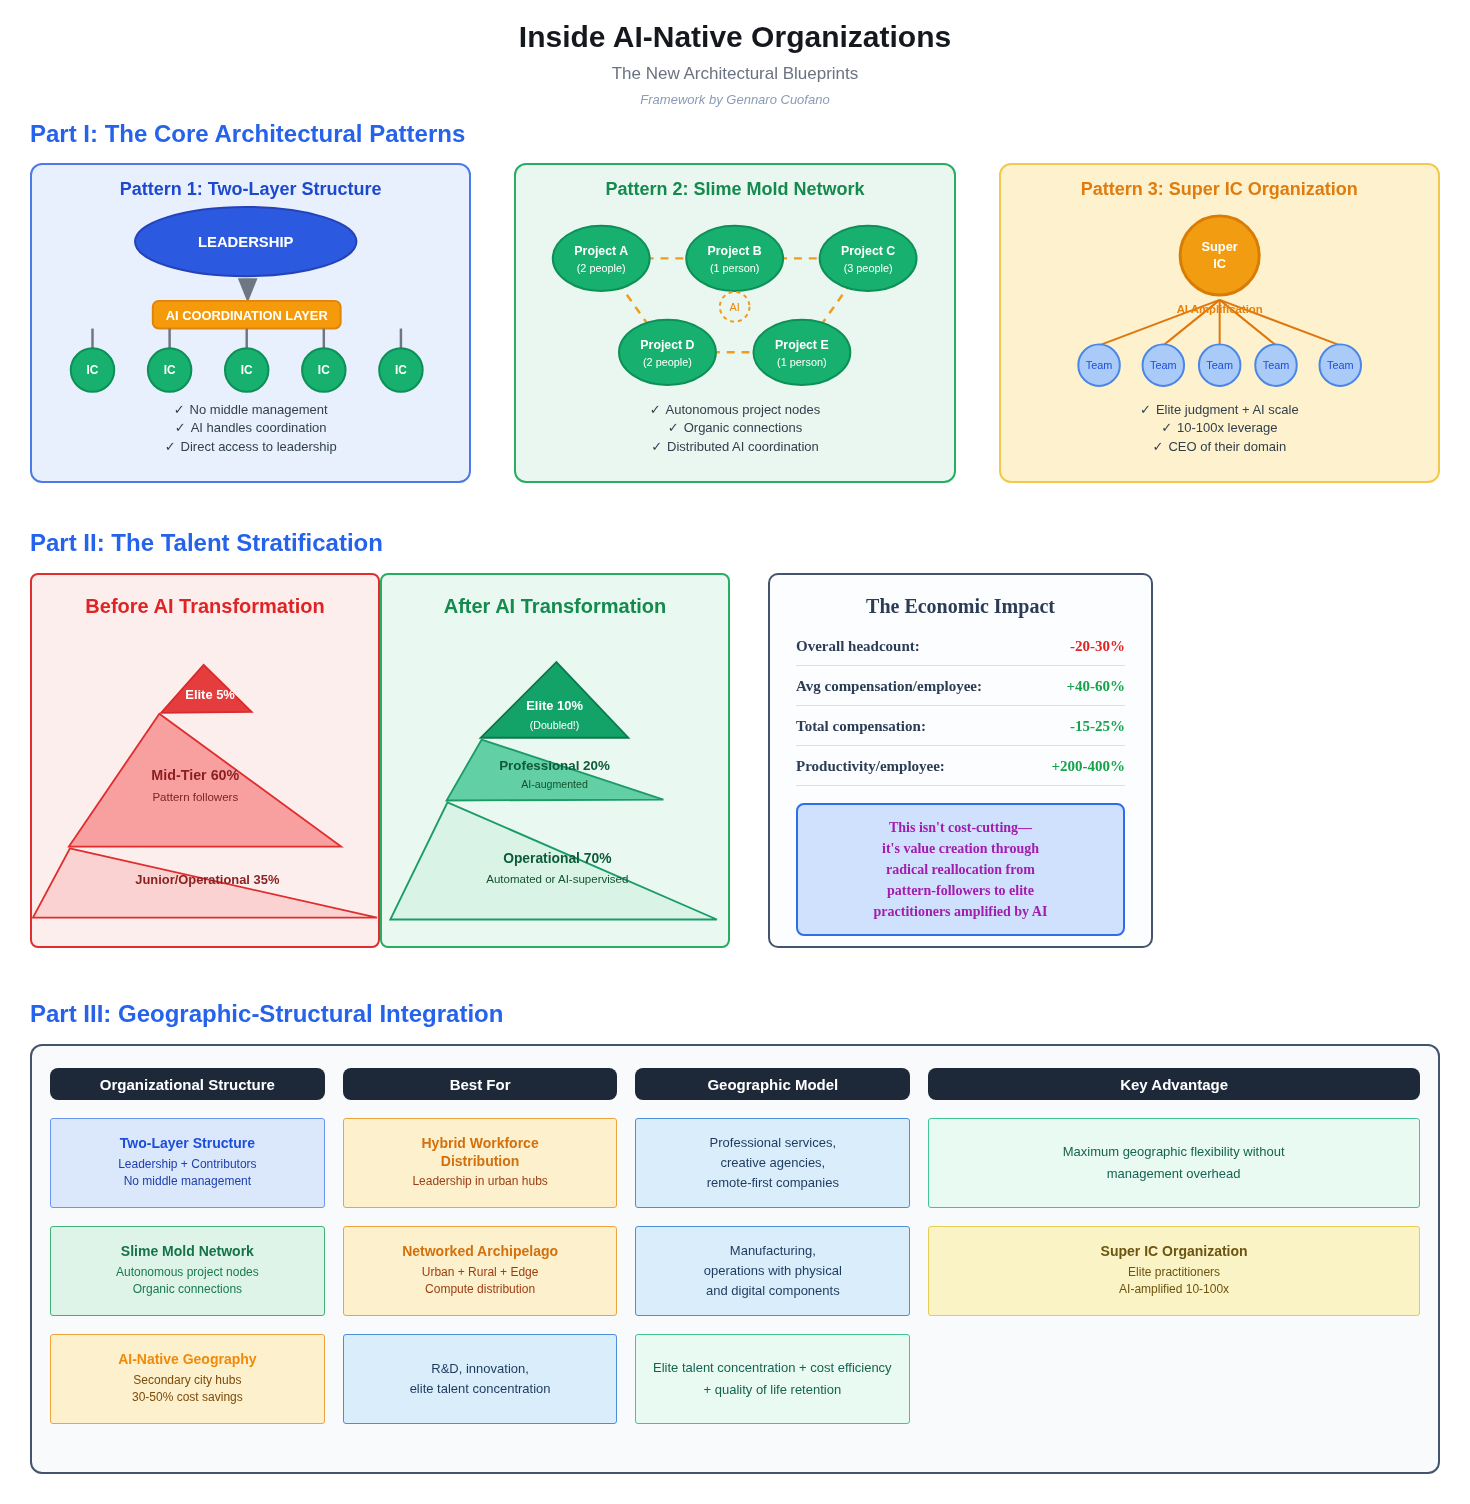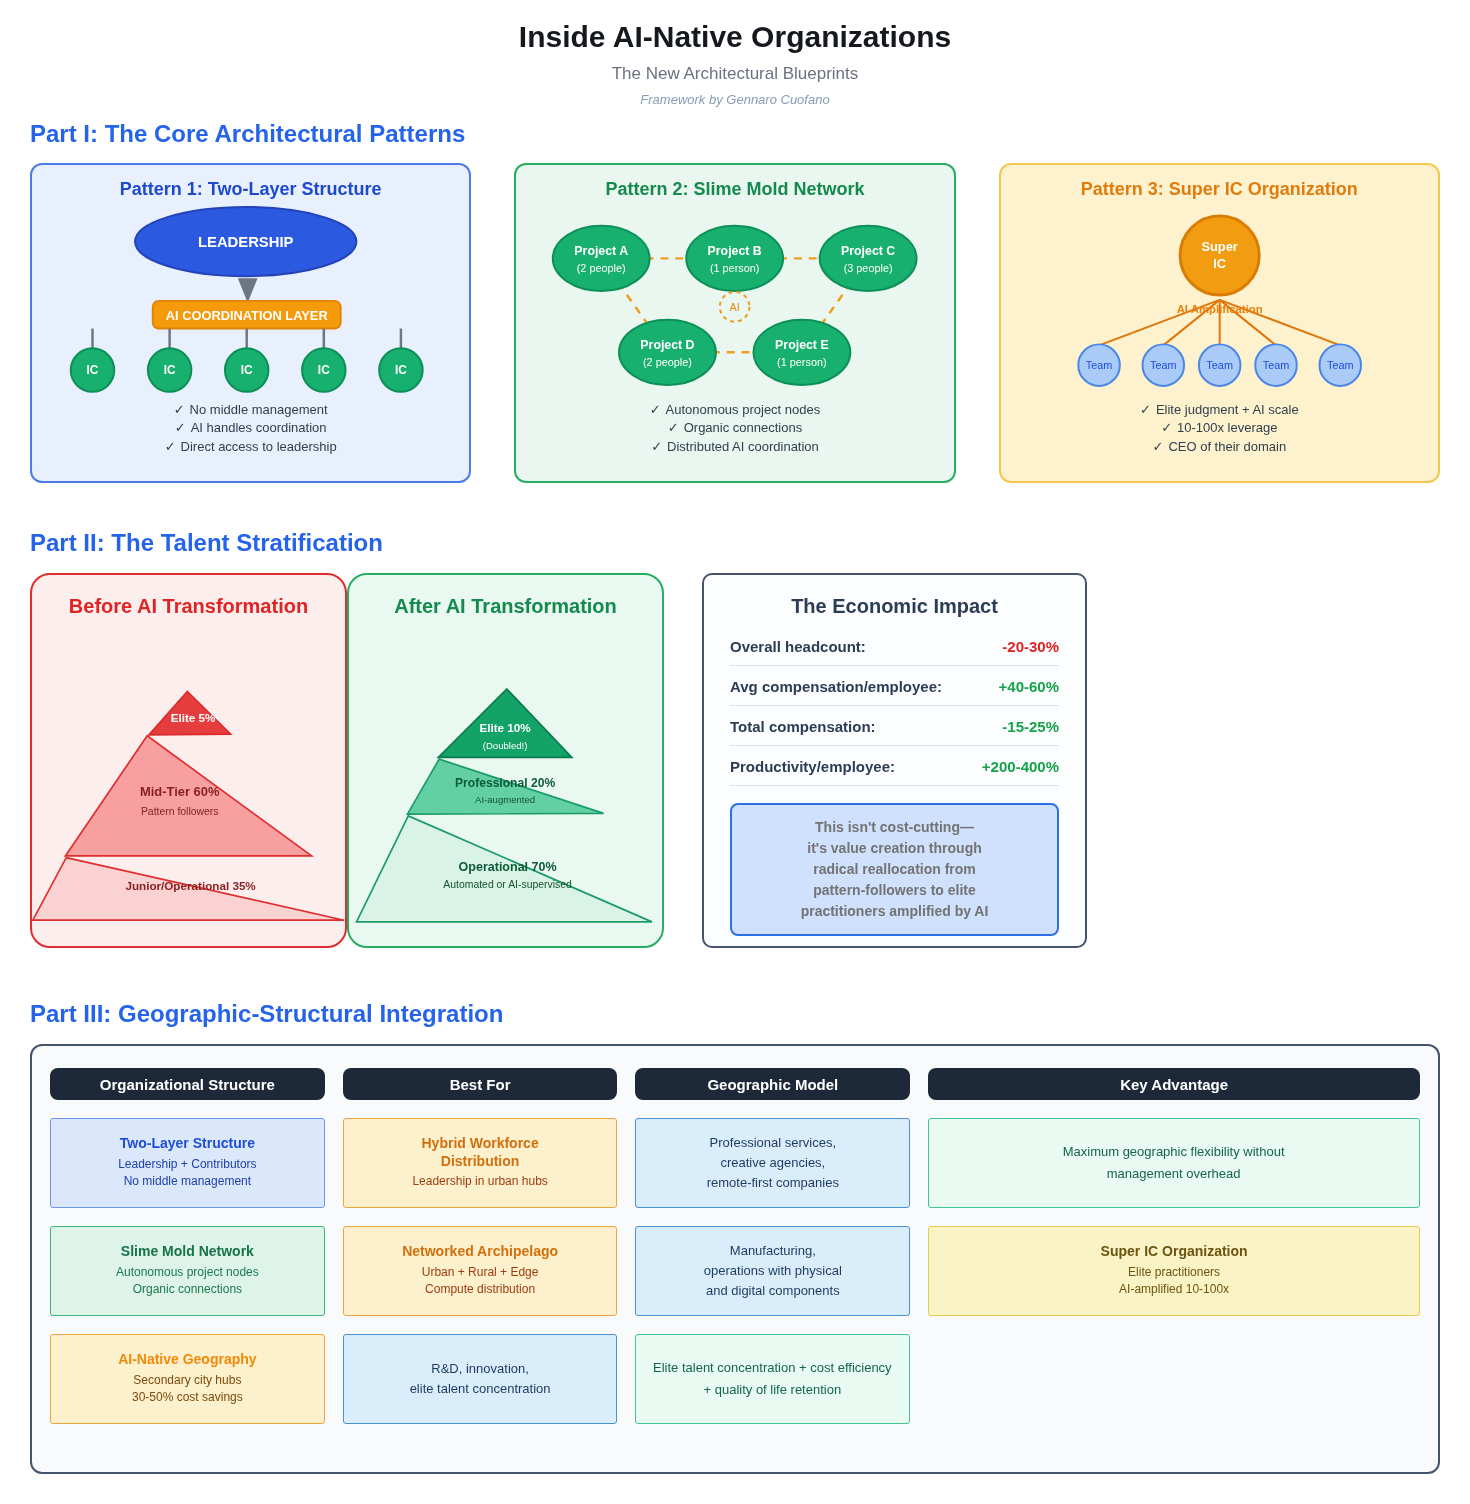--- a/index.html
+++ b/index.html
@@ -32,37 +32,37 @@
   .pcard-title { text-align:center; font-size:18px; font-weight:bold; }
   .pcard-1 .pcard-title { color:#1d49cf; }
   .pcard-2 .pcard-title { color:#148a4e; }
   .pcard-3 .pcard-title { color:#e07c0e; }
   .pcard svg.diagram { display:block; width:100%; height:auto; margin-top:4px; }
   .checks { margin-top:4px; text-align:center; font-size:13px; color:#32404e; line-height:1.42; }
   .check-row .chk { margin-right:5px; }
 
   
   .strat-row { display:flex; margin:16px 30px 0; align-items:stretch; }
-  .tcard { width:317px; height:375px; border-radius:20px; border:2px solid; position:relative; overflow:hidden; flex:none; }
+  .tcard { width:350px; height:375px; border-radius:8px; border:2px solid; position:relative; overflow:hidden; flex:none; }
   .tcard-before { background:#fdeeee; border-color:#e02d2d; }
   .tcard-after  { background:#e9f8f0; border-color:#27ae60; }
   .tcard-title { text-align:center; font-size:20px; font-weight:bold; margin-top:20px; }
   .tcard-before .tcard-title { color:#e02424; }
   .tcard-after  .tcard-title { color:#148a4e; }
   .tcard svg.pyr { position:absolute; left:0; bottom:0; width:100%; height:auto; }
 
   .arrow-wrap { flex:1; display:flex; align-items:center; justify-content:center; }
   .arrow-wrap svg { display:block; }
 
-  .ecard { width:385px; height:375px; flex:none; background:#fbfdff; border:2px solid #44546e; border-radius:10px; padding:20px 26px 18px; }
+  .ecard { width:385px; height:375px; flex:none; background:#fbfdff; border:2px solid #44546e; border-radius:10px; padding:20px 26px 18px;font-family:Liberation Serif, serif; }
   .ecard-title { text-align:center; font-size:20px; font-weight:bold; color:#2d3c55; margin-bottom:8px; }
   .erow { display:flex; justify-content:space-between; align-items:baseline; padding:12px 0 10px; border-bottom:1px solid #d9e0e8; }
   .erow .elabel { font-size:15px; font-weight:bold; color:#2d3c55; }
   .erow .evalue { font-size:15px; font-weight:bold; }
-  .callout { margin-top:17px; background:#cfe1fc; border:2px solid #2e6ee8; border-radius:8px; padding:12px 22px; text-align:center; font-size:14px; font-weight:bold; color:#737373; line-height:1.5; white-space:pre-line; }
+  .callout { margin-top:17px; background:#cfe1fc; border:2px solid #2e6ee8; border-radius:8px; padding:12px 22px; text-align:center; font-size:14px; font-weight:bold; color:#a21caf; line-height:1.5; white-space:pre-line; }
 
   
   .tbl { margin:16px 30px 0; background:#f8fafc; border:2px solid #44546e; border-radius:12px; padding:22px 18px 48px; }
   .tbl-grid { display:grid; grid-template-columns:1fr 1fr 1fr 1.79fr; gap:18px; }
   .th { background:#1d2939; border-radius:8px; height:32px; display:flex; align-items:center; justify-content:center; color:#ffffff; font-weight:bold; font-size:15px; }
   .cell { height:90px; border:1.5px solid; border-radius:3px; display:flex; flex-direction:column; align-items:center; justify-content:center; text-align:center; padding:6px 10px; }
   .cell .title { font-size:14px; font-weight:bold; line-height:1.25; max-width:190px; margin-bottom:3px; }
   .cell .sub { font-size:12px; line-height:1.45; }
   .cell-blue   { background:#dbe8fb; border-color:#6b95ee; }
   .cell-blue .title { color:#1d4ed8; } .cell-blue .sub { color:#1e40af; }

